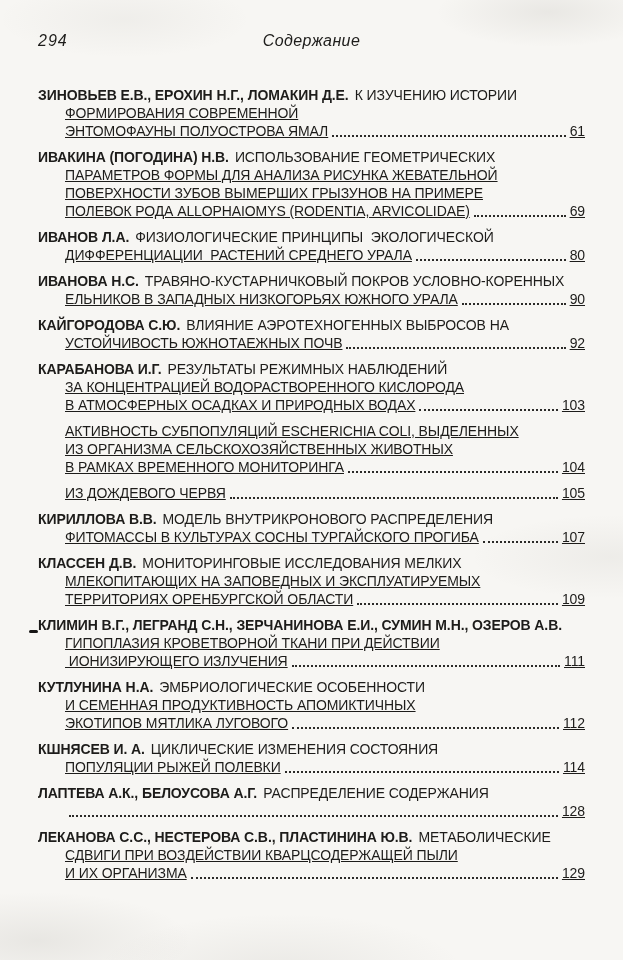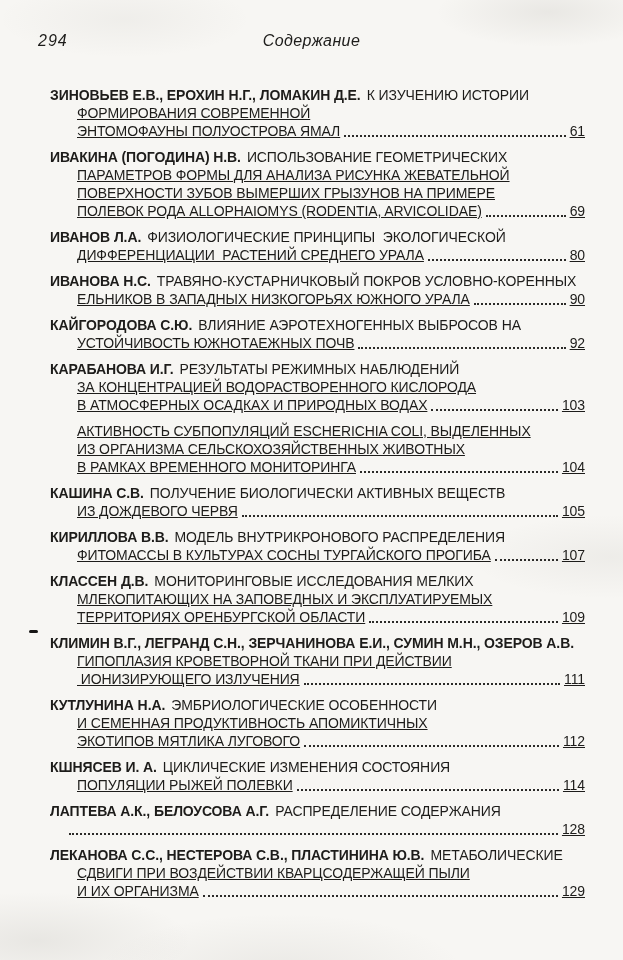--- a/index.html
+++ b/index.html
@@ -54,21 +54,20 @@
     line-height: 18px;
     font-size: 14px;
     letter-spacing: -0.1px;
     overflow: visible;
   }
   .cont { padding-left: 27px; text-decoration: underline; }
   .fit {
     display: inline-block;
     white-space: pre;
     flex: 0 0 auto;
-    margin-left: 12px;
   }
   .authors { font-weight: bold; }
   .rest:not(:empty) { padding-left: 6px; }
   .dots {
     flex: 1 1 auto;
     min-width: 10px;
     border-bottom: 2px dotted #2b2a28;
     margin: 0 4px 3px 4px;
   }
   .num { flex: 0 0 auto; white-space: nowrap; }
@@ -179,23 +178,20 @@
           <span class="fit">ИЗ ОРГАНИЗМА СЕЛЬСКОХОЗЯЙСТВЕННЫХ ЖИВОТНЫХ</span>
         </div>
         <div class="line cont leader">
       <span class="fit lt">В РАМКАХ ВРЕМЕННОГО МОНИТОРИНГА</span>
       <span class="dots"></span>
       <span class="num">104</span>
     </div>
   </div>
 
   <div class="entry">
-    <div class="line first">
-      <span class="fit"><b class="authors">КАШИНА С.В.</b><span class="rest">ПОЛУЧЕНИЕ БИОЛОГИЧЕСКИ АКТИВНЫХ ВЕЩЕСТВ</span></span>
-    </div>
     <div class="line cont leader">
       <span class="fit lt">ИЗ ДОЖДЕВОГО ЧЕРВЯ</span>
       <span class="dots"></span>
       <span class="num">105</span>
     </div>
   </div>
 
   <div class="entry">
     <div class="line first">
       <span class="fit"><b class="authors">КИРИЛЛОВА В.В.</b><span class="rest">МОДЕЛЬ ВНУТРИКРОНОВОГО РАСПРЕДЕЛЕНИЯ</span></span>

